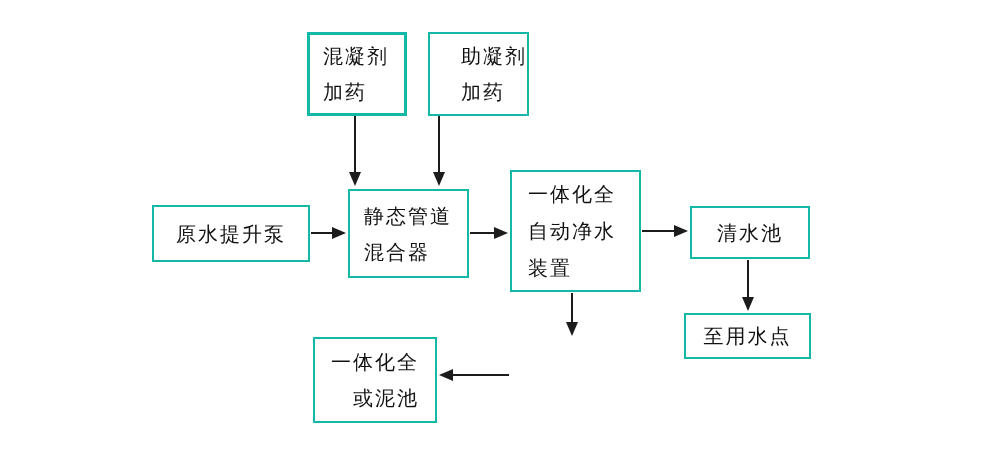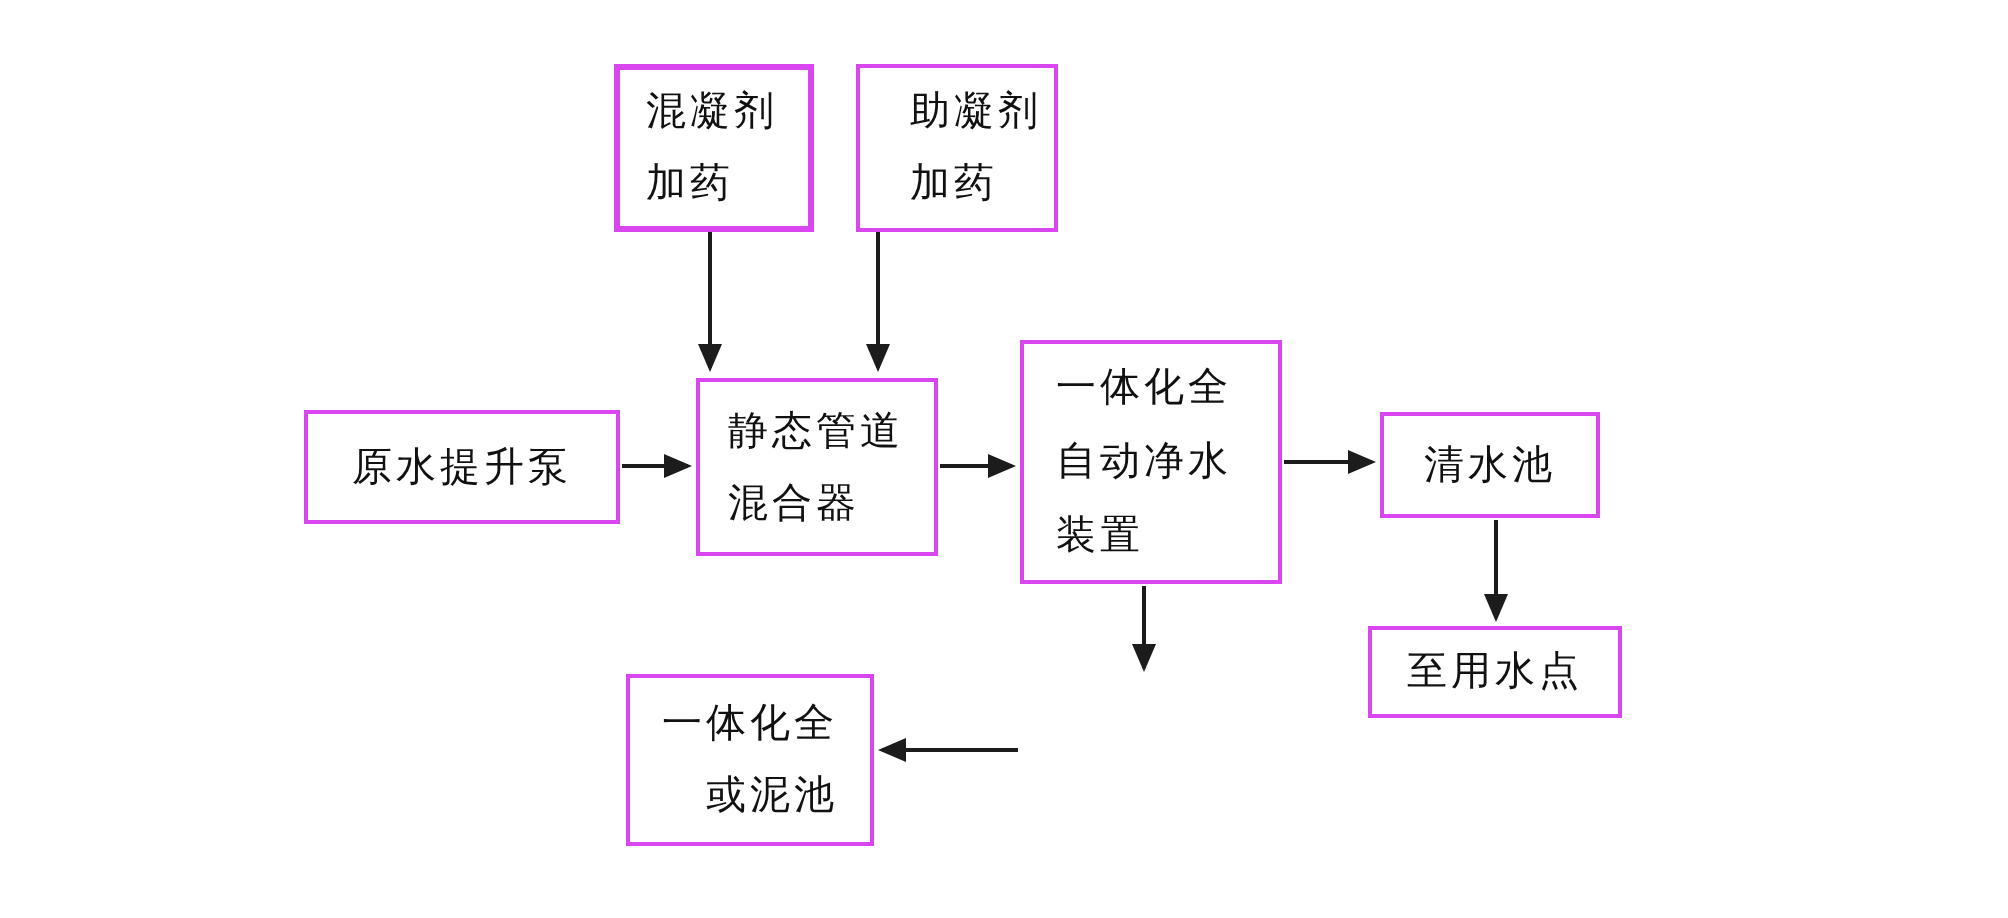--- a/index.html
+++ b/index.html
@@ -20,43 +20,43 @@
     position: absolute;
     left: 0;
     top: 0;
     width: 1004px;
     height: 459px;
     pointer-events: none;
   }
   .node {
     position: absolute;
     box-sizing: border-box;
-    border: 2px solid #d946ef;
+    border: 2px solid #14b8a6;
     background: #ffffff;
     display: flex;
     flex-direction: column;
     justify-content: center;
     font-size: 20px;
     line-height: 36px;
     letter-spacing: 2px;
   }
   .node .lbl {
     white-space: pre-line;
     display: block;
   }
   .align-left   { align-items: flex-start; text-align: left; }
   .align-center { align-items: center; text-align: right; }
 
   
   .n-coagulant      { left: 307px; top: 32px;  width: 100px; height: 84px;  padding-left: 13px; border-width: 3px; }
-  .n-coagulant-aid  { left: 428px; top: 32px;  width: 101px; height: 84px;  padding-left: 25px; }
+  .n-coagulant-aid  { left: 428px; top: 32px;  width: 101px; height: 84px;  padding-left: 25px; align-items: flex-end; }
   .n-raw-pump       { left: 152px; top: 205px; width: 158px; height: 57px; }
   .n-mixer          { left: 348px; top: 189px; width: 121px; height: 89px;  padding-left: 14px; }
   .n-purifier       { left: 510px; top: 170px; width: 131px; height: 122px; padding-left: 16px; line-height: 37px; }
-  .n-clean-tank     { left: 690px; top: 206px; width: 110px; height: 53px; }
+  .n-clean-tank     { left: 690px; top: 206px; width: 120px; height: 53px; }
   .n-use-point      { left: 684px; top: 313px; width: 127px; height: 46px; }
   .n-backwash       { left: 510px; top: 338px; width: 122px; height: 82px; }
   .n-sewer          { left: 313px; top: 337px; width: 124px; height: 86px; }
 </style>
 </head>
 <body>
 
 <div class="canvas">
 
   <svg class="edges" width="1004" height="459" viewBox="0 0 1004 459" xmlns="http://www.w3.org/2000/svg">

